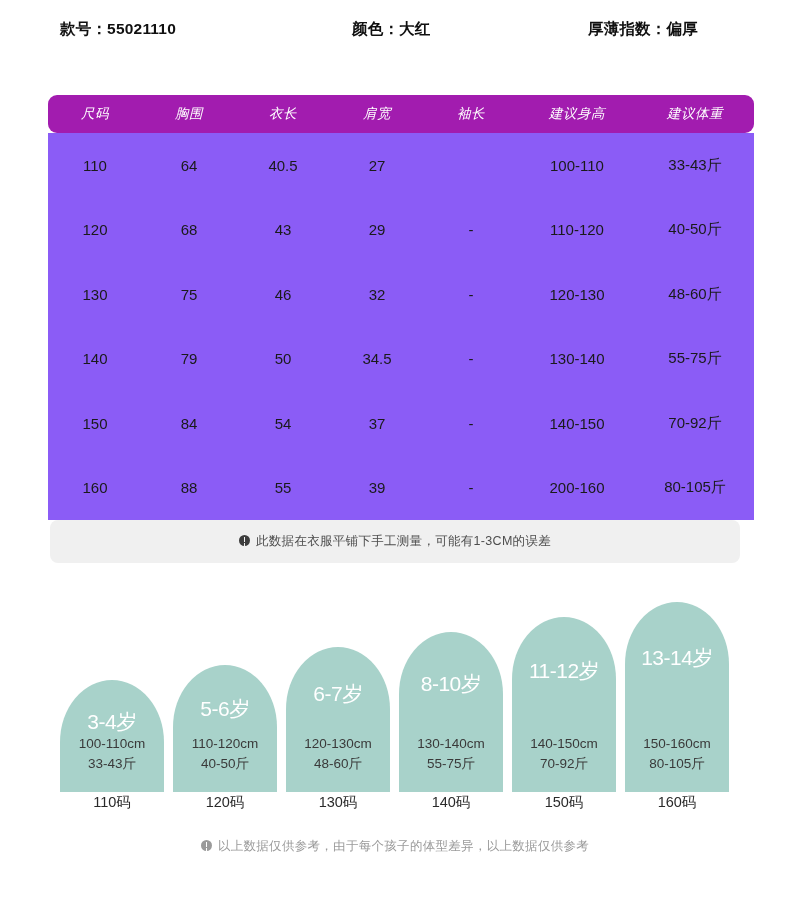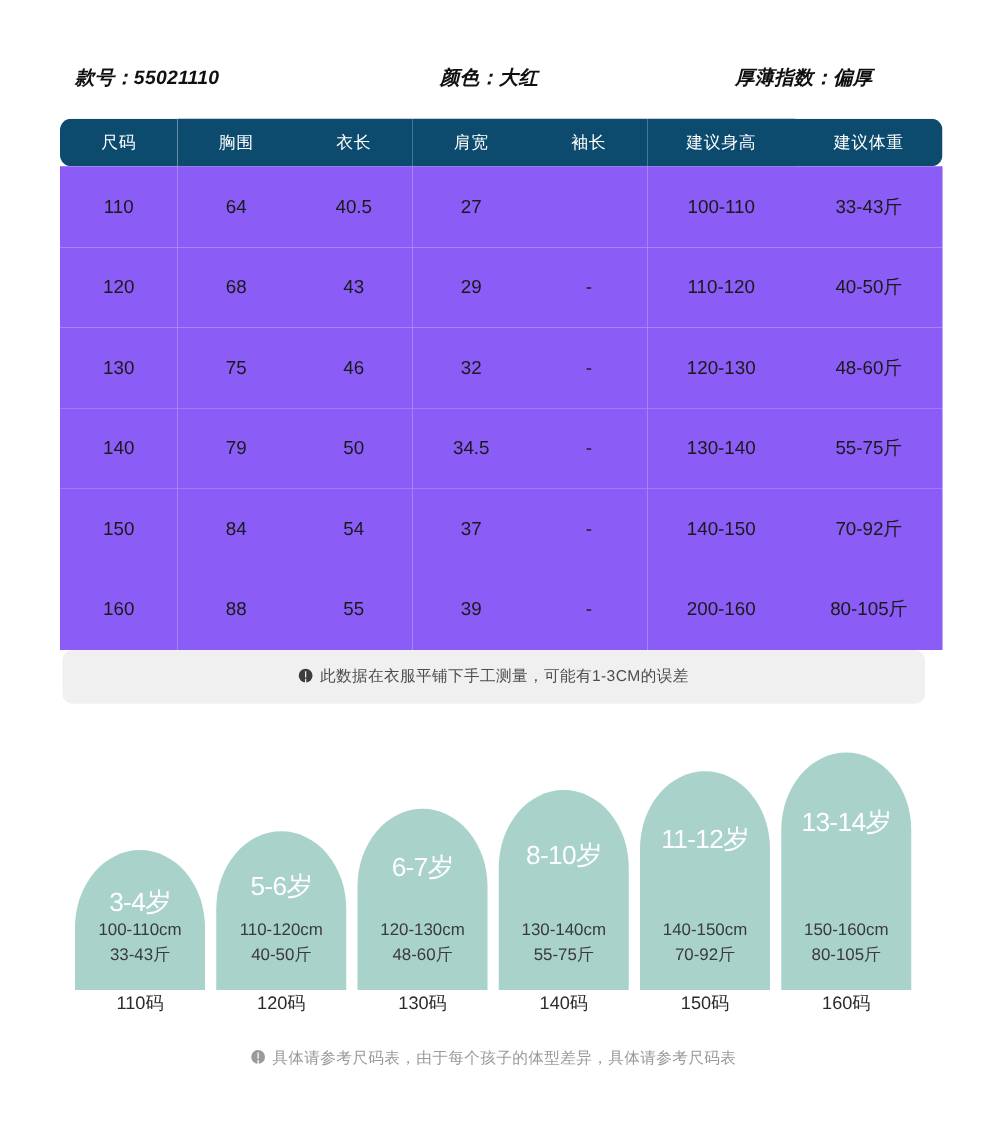--- a/index.html
+++ b/index.html
@@ -12,25 +12,24 @@
     height: 901px;
     position: relative;
     font-family: "Liberation Sans", "DejaVu Sans", sans-serif;
     color: #1a1a1a;
     overflow: hidden;
   }
 
   
   .meta-row {
     position: absolute;
-    top: 52px;
+    top: 19px;
     left: 0;
     width: 742px;
     height: 26px;
-    font-style: italic;
   }
   .meta-item {
     position: absolute;
     font-size: 15.5px;
     font-weight: bold;
     color: #101010;
     white-space: nowrap;
     letter-spacing: 0.2px;
   }
   .meta-item.m0 { left: 60px; }
@@ -43,21 +42,22 @@
     top: 95px;
     left: 48px;
     width: 692px;
   }
   .size-table {
     width: 692px;
     border-collapse: collapse;
     table-layout: fixed;
   }
   .size-table thead tr {
-    background: #0c4a6e;
+    background: #a21caf;
+    font-style: italic;
   }
   .size-table thead th {
     color: #ffffff;
     font-size: 13.5px;
     font-weight: normal;
     height: 36px;
     text-align: center;
     vertical-align: middle;
     letter-spacing: 0.5px;
   }
@@ -361,14 +361,14 @@
 <div class="size-code-row">
   <div class="size-code" style="left:0px;">110码</div>
   <div class="size-code" style="left:113px;">120码</div>
   <div class="size-code" style="left:226px;">130码</div>
   <div class="size-code" style="left:339px;">140码</div>
   <div class="size-code" style="left:452px;">150码</div>
   <div class="size-code" style="left:565px;">160码</div>
 </div>
 
 <div class="footer-note">
-  <span class="warn-dot lite"></span><span>具体请参考尺码表，由于每个孩子的体型差异，具体请参考尺码表</span>
+  <span class="warn-dot lite"></span><span>以上数据仅供参考，由于每个孩子的体型差异，以上数据仅供参考</span>
 </div>
 
 </body></html>

